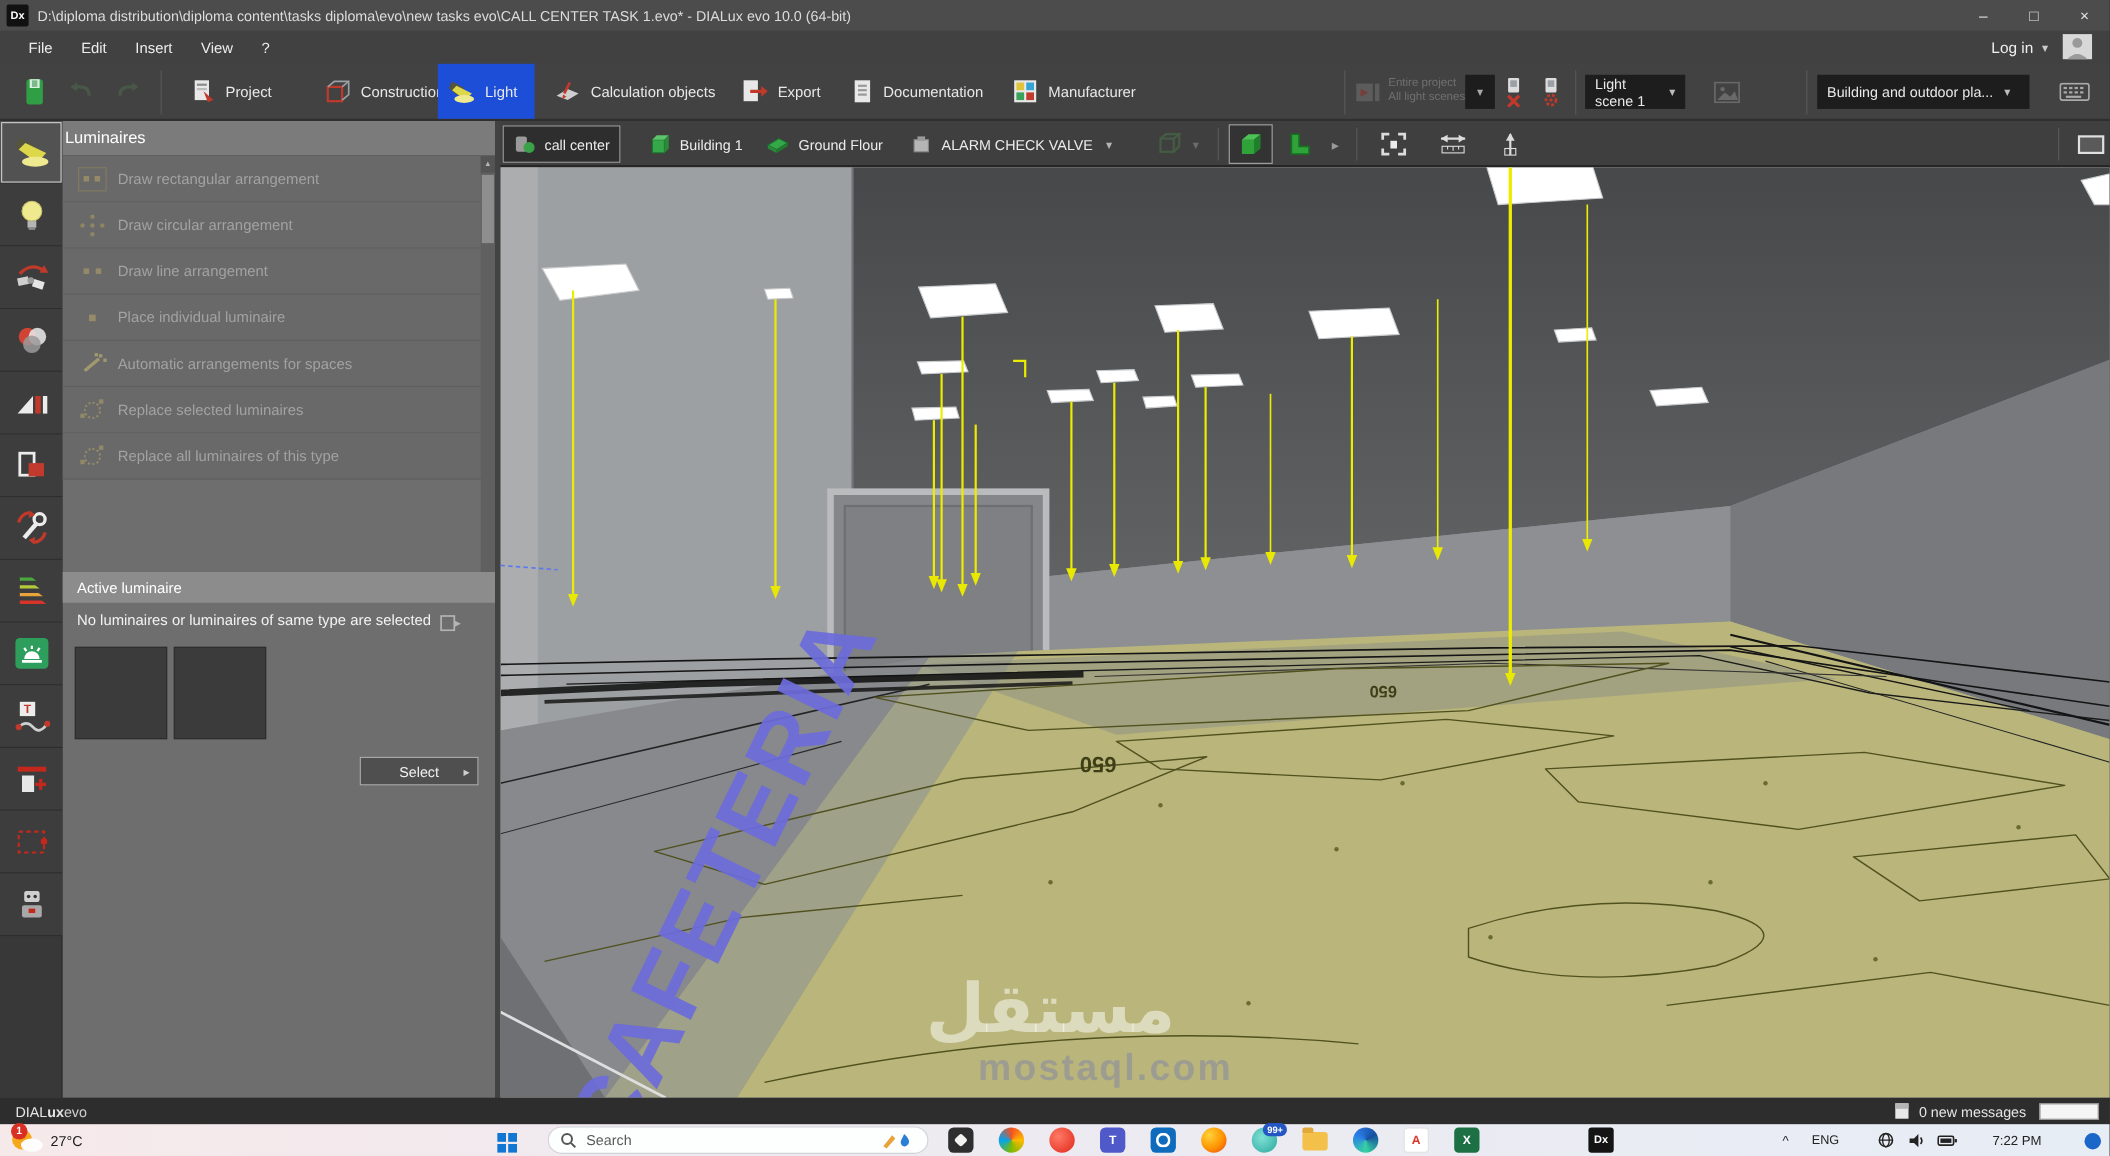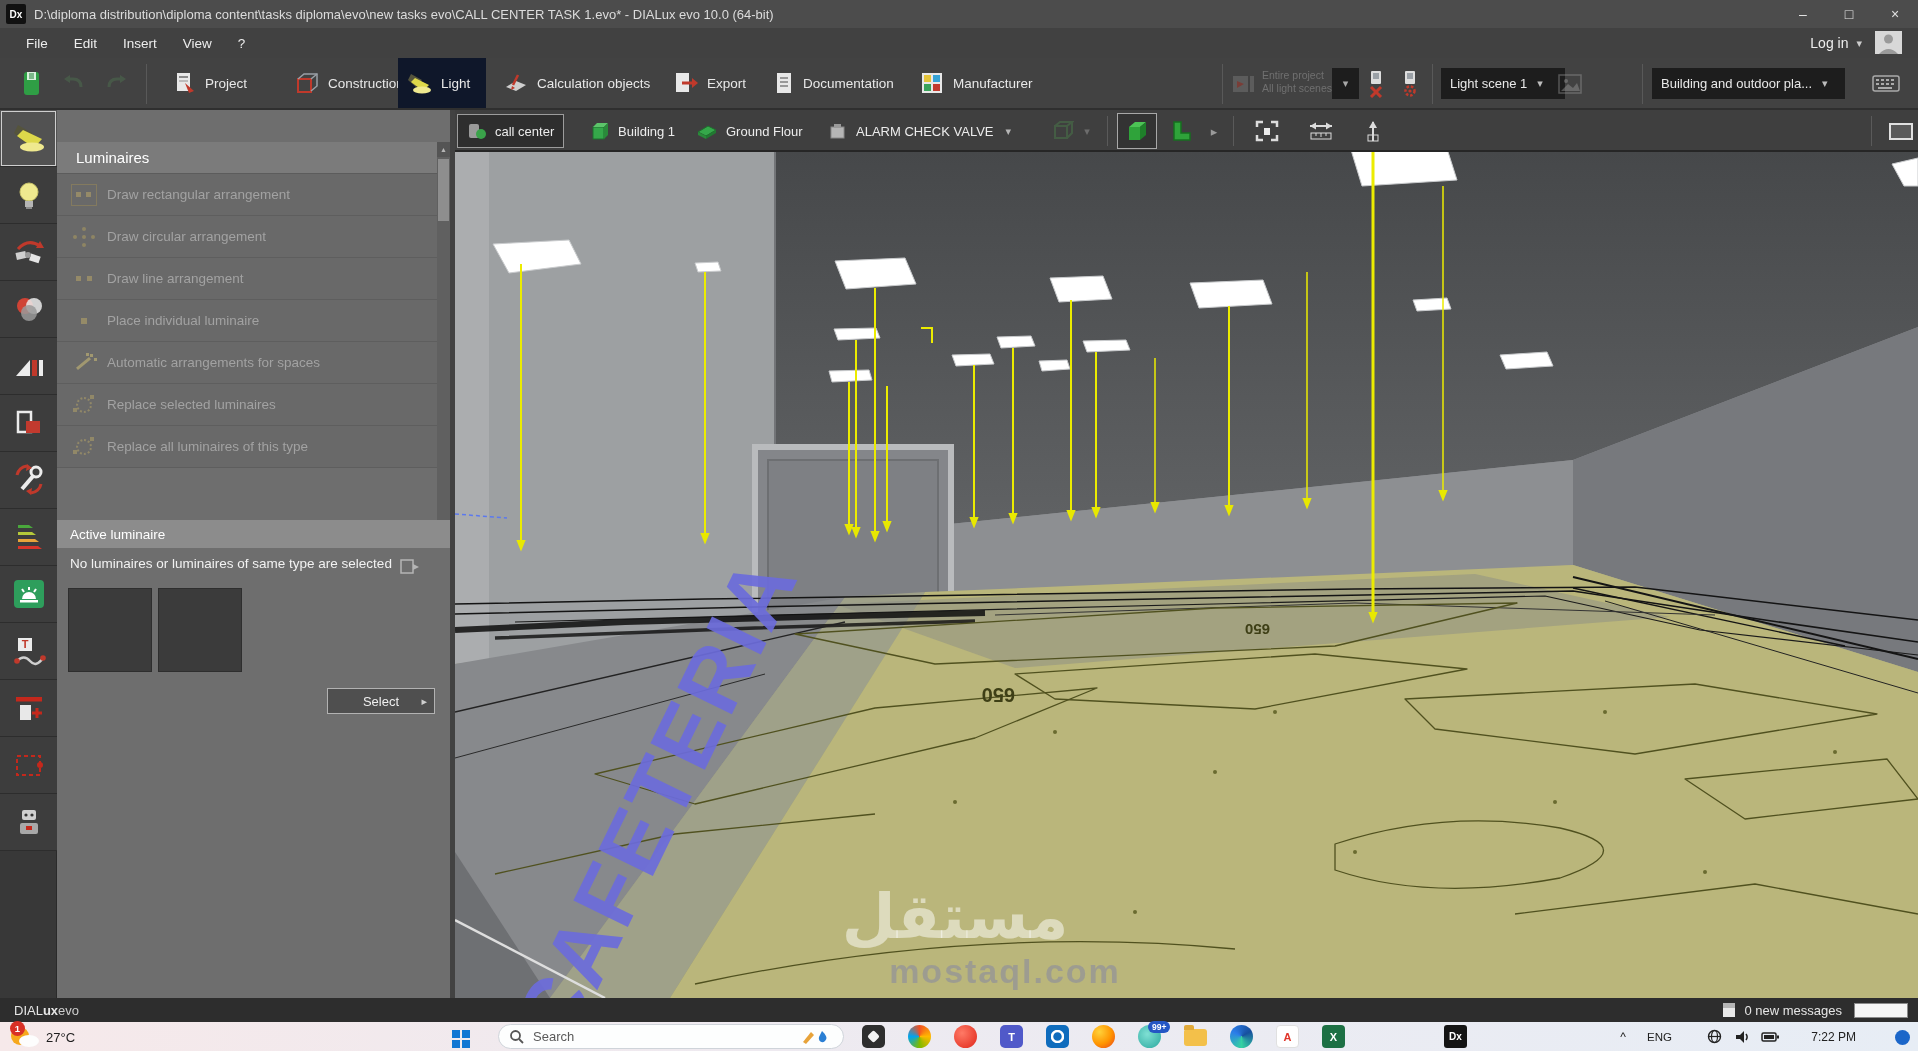--- a/index.html
+++ b/index.html
@@ -22,38 +22,38 @@
     display:flex;align-items:center;font-size:13.5px;}
   .menubar .mi{margin-left:26px;color:#ededed;}
   .menubar .mi:first-child{}
   .login{position:absolute;right:56px;top:0;height:30px;display:flex;align-items:center;font-size:14px;color:#eee;}
   .login .car{margin-left:8px;font-size:11px;color:#ccc;}
   .avatar{position:absolute;right:16px;top:3px;}
 
   
   .toolbar{position:absolute;left:0;top:58px;width:1918px;height:52px;background:#424242;border-bottom:2px solid #2f2f2f;}
   .tbit{position:absolute;top:0;height:50px;display:flex;align-items:center;gap:9px;font-size:13.5px;color:#e8e8e8;padding:0 8px;}
-  .tbit.sel{background:#0f172a;}
+  .tbit.sel{background:#1d4ed8;}
   .tdiv{position:absolute;top:6px;width:1px;height:40px;background:#595959;}
   .scene-txt{position:absolute;left:1262px;top:11px;font-size:10.5px;line-height:13px;color:#707070;}
   .dd{position:absolute;top:10px;height:31px;background:#1d1d1d;display:flex;align-items:center;
     font-size:13px;color:#e8e8e8;padding:0 9px;}
   .dd .car{margin-left:10px;color:#bdbdbd;font-size:11px;}
   .ddcaret{position:absolute;top:10px;width:27px;height:31px;background:#1d1d1d;display:flex;align-items:center;justify-content:center;color:#a8a8a8;font-size:11px;}
   .tbbtn{position:absolute;top:9px;width:28px;height:33px;display:flex;align-items:center;justify-content:center;}
 
   
   .strip{position:absolute;left:0;top:110px;width:57px;height:888px;background:#383838;border-right:1px solid #2a2a2a;}
   .cell{width:57px;height:57px;border-bottom:1px solid #2d2d2d;display:flex;align-items:center;justify-content:center;background:#3d3d3d;}
   .cell.sel{background:#525252;outline:1px solid #cfcfcf;outline-offset:-2px;}
 
   
   .panel{position:absolute;left:57px;top:110px;width:393px;height:888px;background:#6e6e6e;}
-  .phead{height:32px;background:#7b7b7b;display:flex;align-items:center;padding-left:19px;
-    font-size:15px;color:#fff;border-bottom:1px solid #5c5c5c;margin-top:32px;}
+  .phead{height:32px;background:#7b7b7b;display:flex;align-items:center;padding-left:2px;
+    font-size:15px;color:#fff;border-bottom:1px solid #5c5c5c;}
   .trow{height:42px;display:flex;align-items:center;background:#696969;border-bottom:1px solid #5e5e5e;
     font-size:13.5px;color:#a2a2a2;}
   .trow.en{color:#f4f4f4;}
   .ti{position:relative;width:26px;height:22px;flex:none;margin:0 10px 0 14px;opacity:.8;}
   .ti::before,.ti::after{content:"";position:absolute;}
   .ti-rect{border:1px solid #8a7f5d;}
   .ti-rect::before{width:5px;height:5px;background:#a09368;top:7px;left:4px;box-shadow:10px 0 0 #a09368;}
   .ti-poly{border:1px solid #8a7f5d;transform:skewX(-10deg);}
   .ti-poly::before{width:5px;height:5px;background:#a09368;top:7px;left:4px;box-shadow:10px 0 0 #a09368;}
   .ti-circ::before{width:4px;height:4px;background:#988c62;border-radius:50%;top:9px;left:11px;
@@ -278,21 +278,21 @@
     </div>
     <div class="tbbtn" style="left:1396px">
       <svg width="22" height="28">
           <rect x="6" y="1" width="10" height="13" rx="1" fill="#ddd"></rect>
           <rect x="8" y="3" width="6" height="6" fill="#9aa0a6"></rect>
           <circle cx="11" cy="21" r="4.5" fill="none" stroke="#c0392b" stroke-width="2.5" stroke-dasharray="2.5 1.8"></circle>
           <circle cx="11" cy="21" r="1.6" fill="#c0392b"></circle>
         </svg>
     </div>
     <div class="tdiv" style="left:1432px"></div>
-    <div class="dd" style="left:1441px;width:124px">
+    <div class="dd" style="left:1441px;width:91px">
       <span>Light scene 1</span>
       <span class="car">▾</span>
     </div>
     <div class="tbbtn" style="left:1556px">
       <svg width="24" height="20" opacity="0.45">
           <rect x="1" y="1" width="22" height="18" fill="none" stroke="#999" stroke-width="1.5"></rect>
           <circle cx="8" cy="7" r="2" fill="#999"></circle>
           <polygon points="3,17 10,10 15,14 19,9 22,17" fill="#999"></polygon>
         </svg>
     </div>

